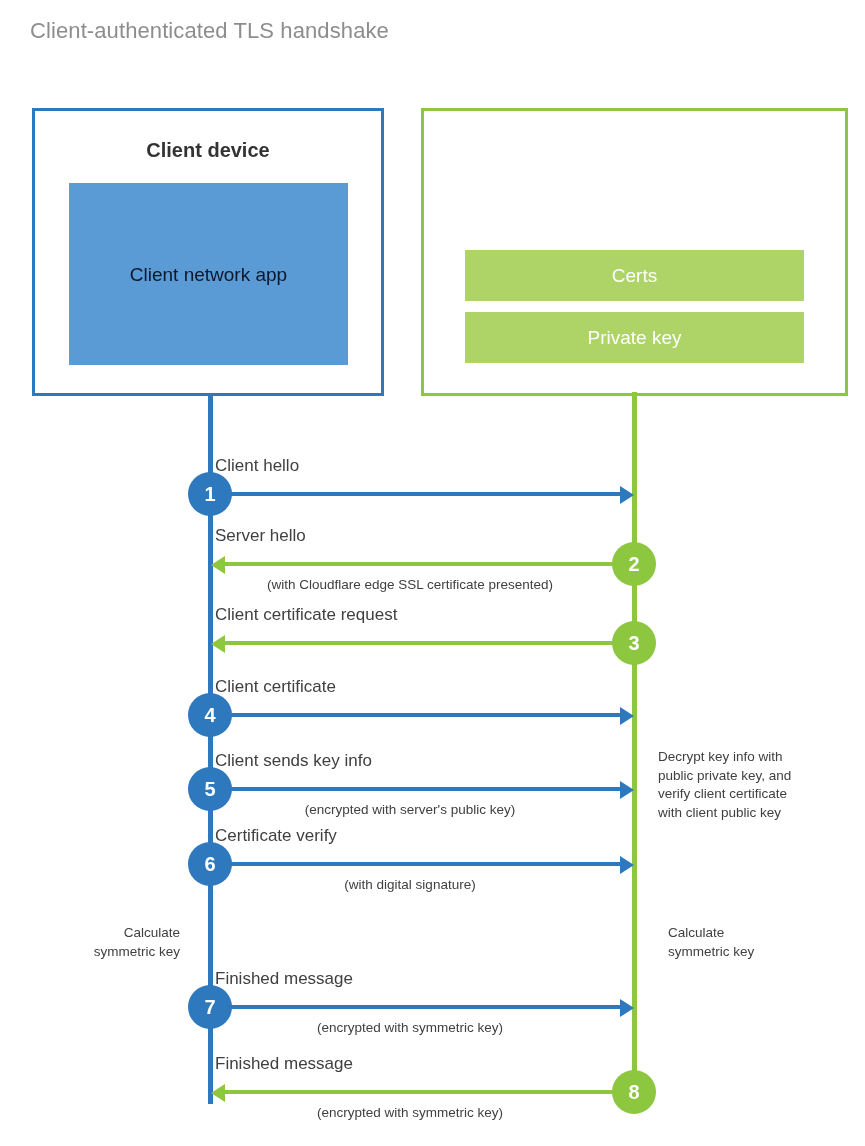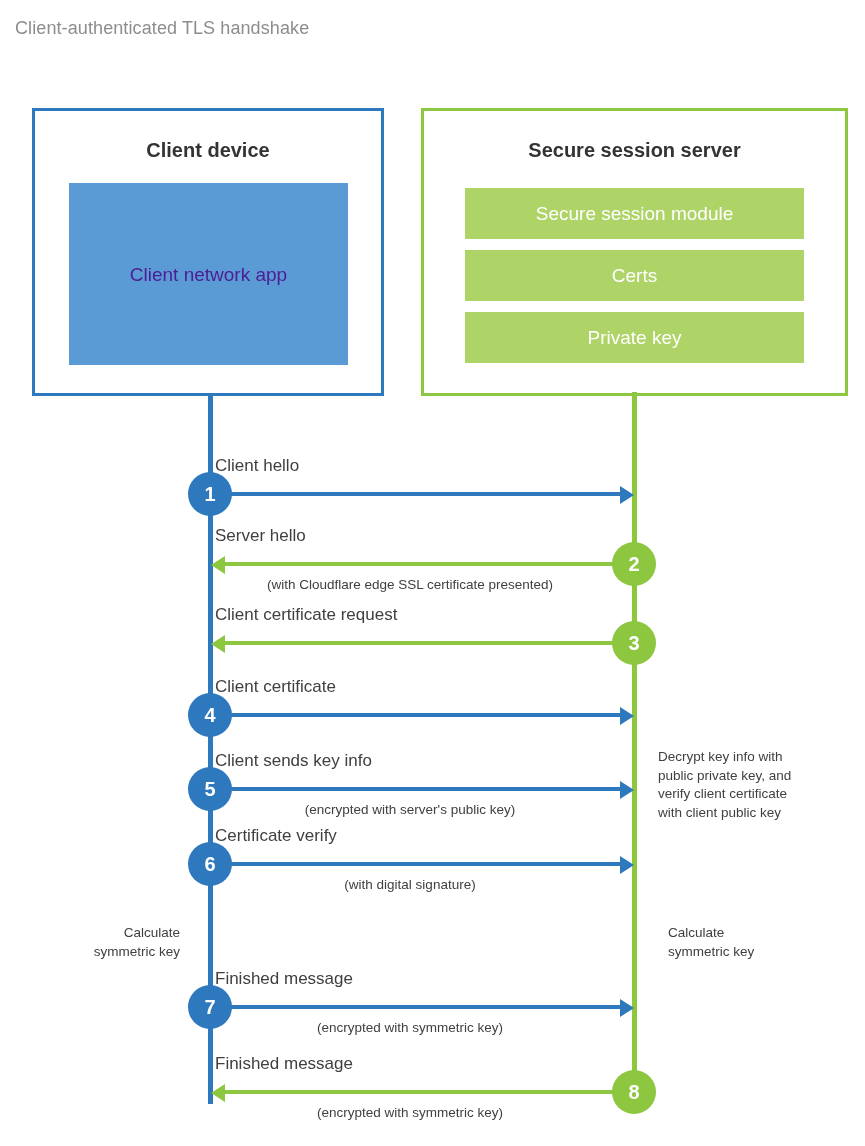--- a/index.html
+++ b/index.html
@@ -11,23 +11,23 @@
     width: 865px;
     height: 1146px;
     position: relative;
     font-family: "Liberation Sans", sans-serif;
     overflow: hidden;
   }
 
   
   #page-title {
     position: absolute;
-    left: 15px;
+    left: 30px;
     top: 18px;
-    font-size: 18px;
+    font-size: 22px;
     font-weight: 400;
     color: #8d8d8d;
     letter-spacing: 0.1px;
     white-space: nowrap;
   }
 
   
   .party-box {
     position: absolute;
     background: #ffffff;
@@ -63,21 +63,21 @@
     left: 34px;
     top: 72px;
     width: 279px;
     height: 182px;
     background: #5B9BD5;
     display: flex;
     align-items: center;
     justify-content: center;
   }
   #client-app-label {
-    color: #4c1d95;
+    color: #0f172a;
     font-size: 19px;
     text-align: center;
     line-height: 27px;
     font-weight: 400;
   }
   .server-bar {
     position: absolute;
     left: 41px;
     width: 339px;
     height: 51px;
@@ -212,22 +212,20 @@
 <div id="page-title">Client-authenticated TLS handshake</div>
 
 <div class="party-box" id="client-box">
   <div class="party-title">Client device</div>
   <div id="client-app-box">
     <div id="client-app-label">Client network app</div>
   </div>
 </div>
 
 <div class="party-box" id="server-box">
-  <div class="party-title">Secure session server</div>
-  <div class="server-bar" id="server-bar-0">Secure session module</div>
   <div class="server-bar" id="server-bar-2">Private key</div>
   <div class="server-bar" id="server-bar-1">Certs</div>
 </div>
 
 <div id="lifeline-client"></div>
 <div id="lifeline-server"></div>
 
 <div class="msg-row" style="top:494px">
   <div class="msg-label">Client hello</div>
   <div class="arrow-line blue" style="left:211px;width:410px"></div>

